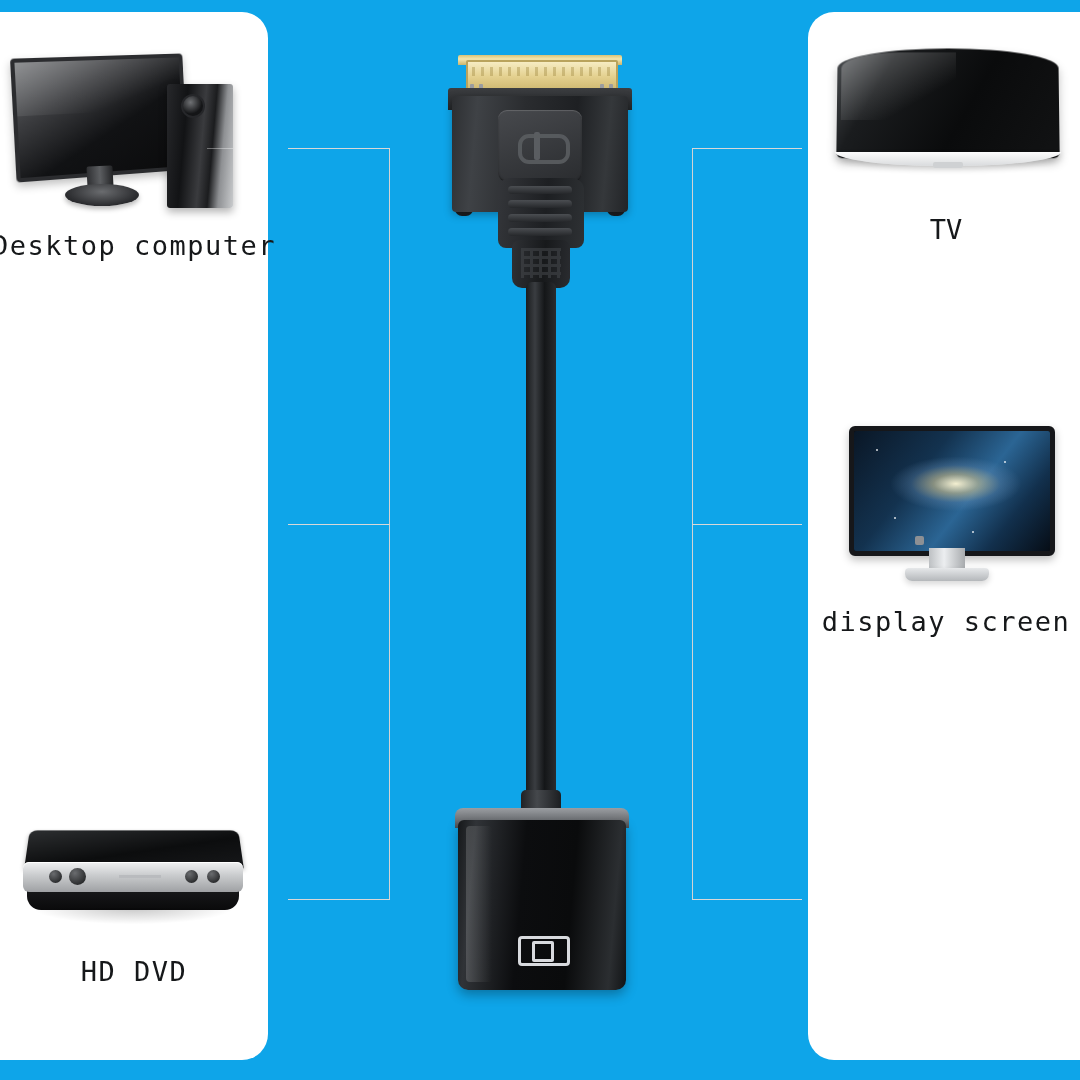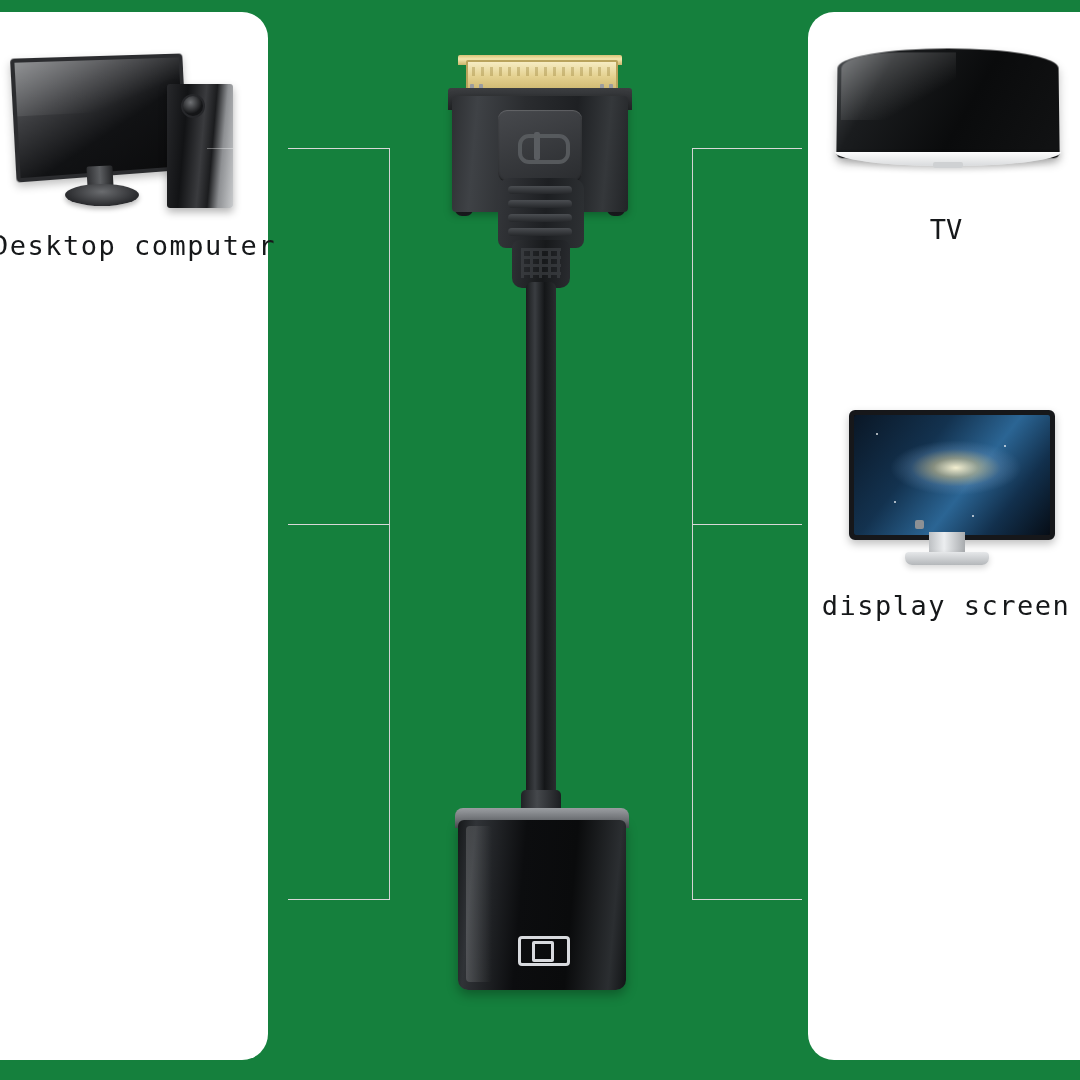--- a/index.html
+++ b/index.html
@@ -5,21 +5,21 @@
 <style>
   html, body {
     margin: 0;
     padding: 0;
     background: #ffffff;
   }
   #stage {
     position: relative;
     width: 1080px;
     height: 1080px;
-    background: #15803d;
+    background: #0ea5e9;
     overflow: hidden;
     font-family: "DejaVu Sans Mono", "Liberation Mono", monospace;
   }
 
   
   .panel {
     position: absolute;
     top: 12px;
     height: 1048px;
     background: #ffffff;
@@ -264,31 +264,45 @@
     <div class="art">
       <div class="dc-mon"></div>
       <div class="dc-neck"></div>
       <div class="dc-base"></div>
       <div class="dc-tower"></div>
     </div>
     <div class="caption" style="margin-top:4px;">Desktop computer</div>
   </div>
 
 
+  <div class="cell l" style="top:800px;">
+    <div class="art" style="height:130px;">
+      <div class="dvd-base"></div>
+      <div class="dvd-shadow"></div>
+      <div class="dvd-top"></div>
+      <div class="dvd-face"></div>
+      <div class="dvd-k a"></div>
+        <div class="dvd-k b"></div>
+      <div class="dvd-k c"></div>
+        <div class="dvd-k d"></div>
+      <div class="dvd-lbl"></div>
+    </div>
+    <div class="caption" style="margin-top:28px;">HD  DVD</div>
+  </div>
 
   <div class="cell r" style="top:30px;">
     <div class="art" style="height:150px;">
       <div class="tv-panel"></div>
       <div class="tv-lip"></div>
       <div class="tv-stand"></div>
     </div>
     <div class="caption tight" style="margin-top:36px;">TV</div>
   </div>
 
-  <div class="cell r" style="top:402px;align-items:center;">
+  <div class="cell r" style="top:418px;align-items:center;">
     <div class="art" style="height:172px;">
       <div class="ds-frame">
         <div class="ds-scr"></div>
         <div class="ds-dot" style="left:22px;top:18px;"></div>
         <div class="ds-dot" style="left:150px;top:30px;"></div>
         <div class="ds-dot" style="left:40px;top:86px;"></div>
         <div class="ds-dot" style="left:118px;top:100px;"></div>
       </div>
       <div class="ds-logo"></div>
       <div class="ds-neck"></div>

